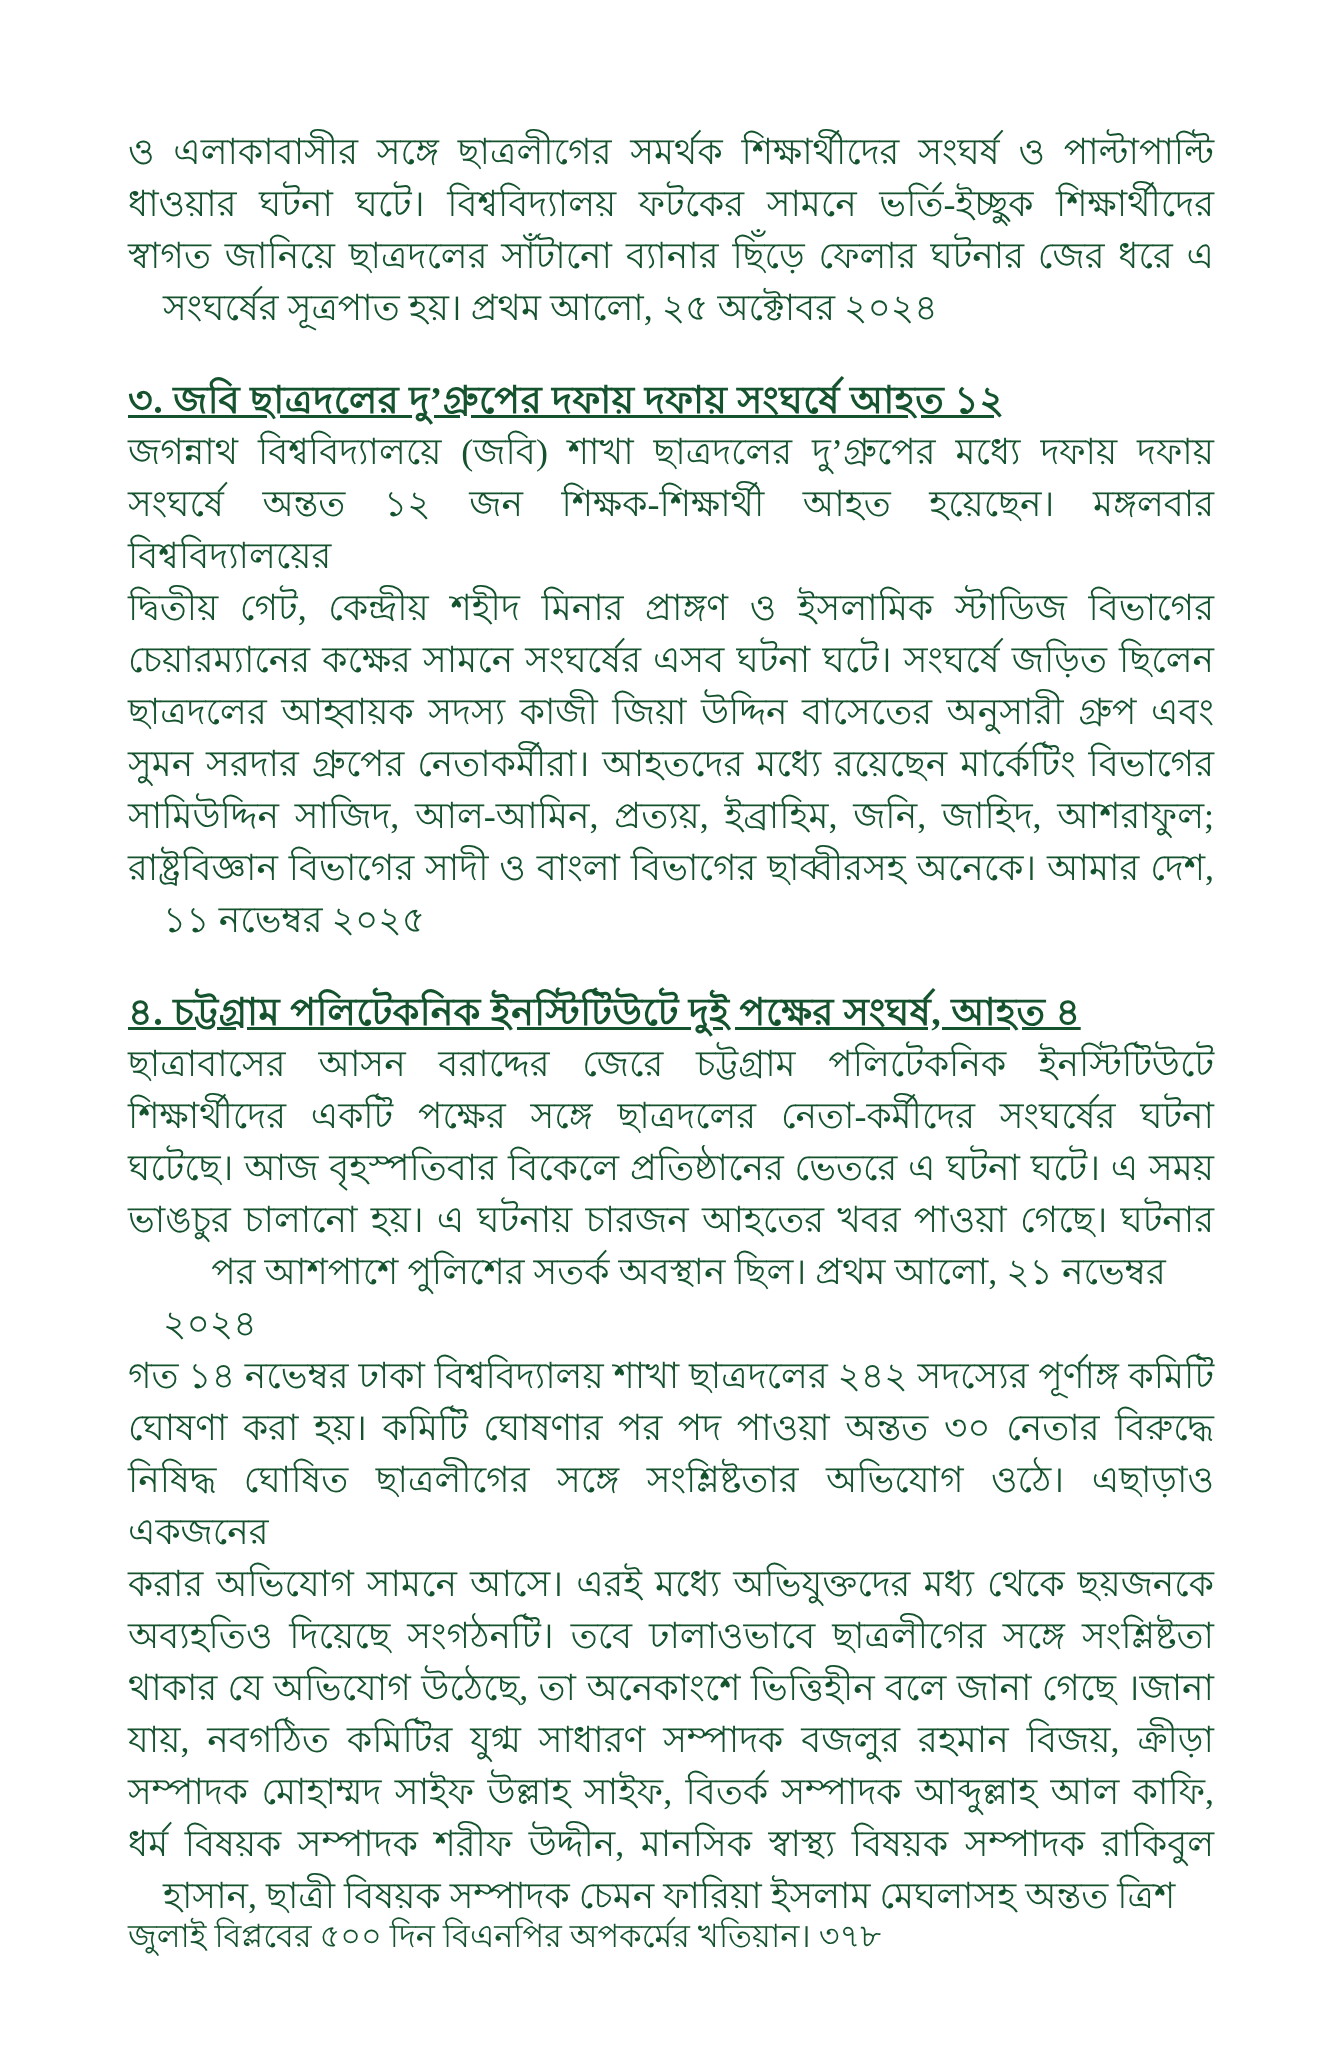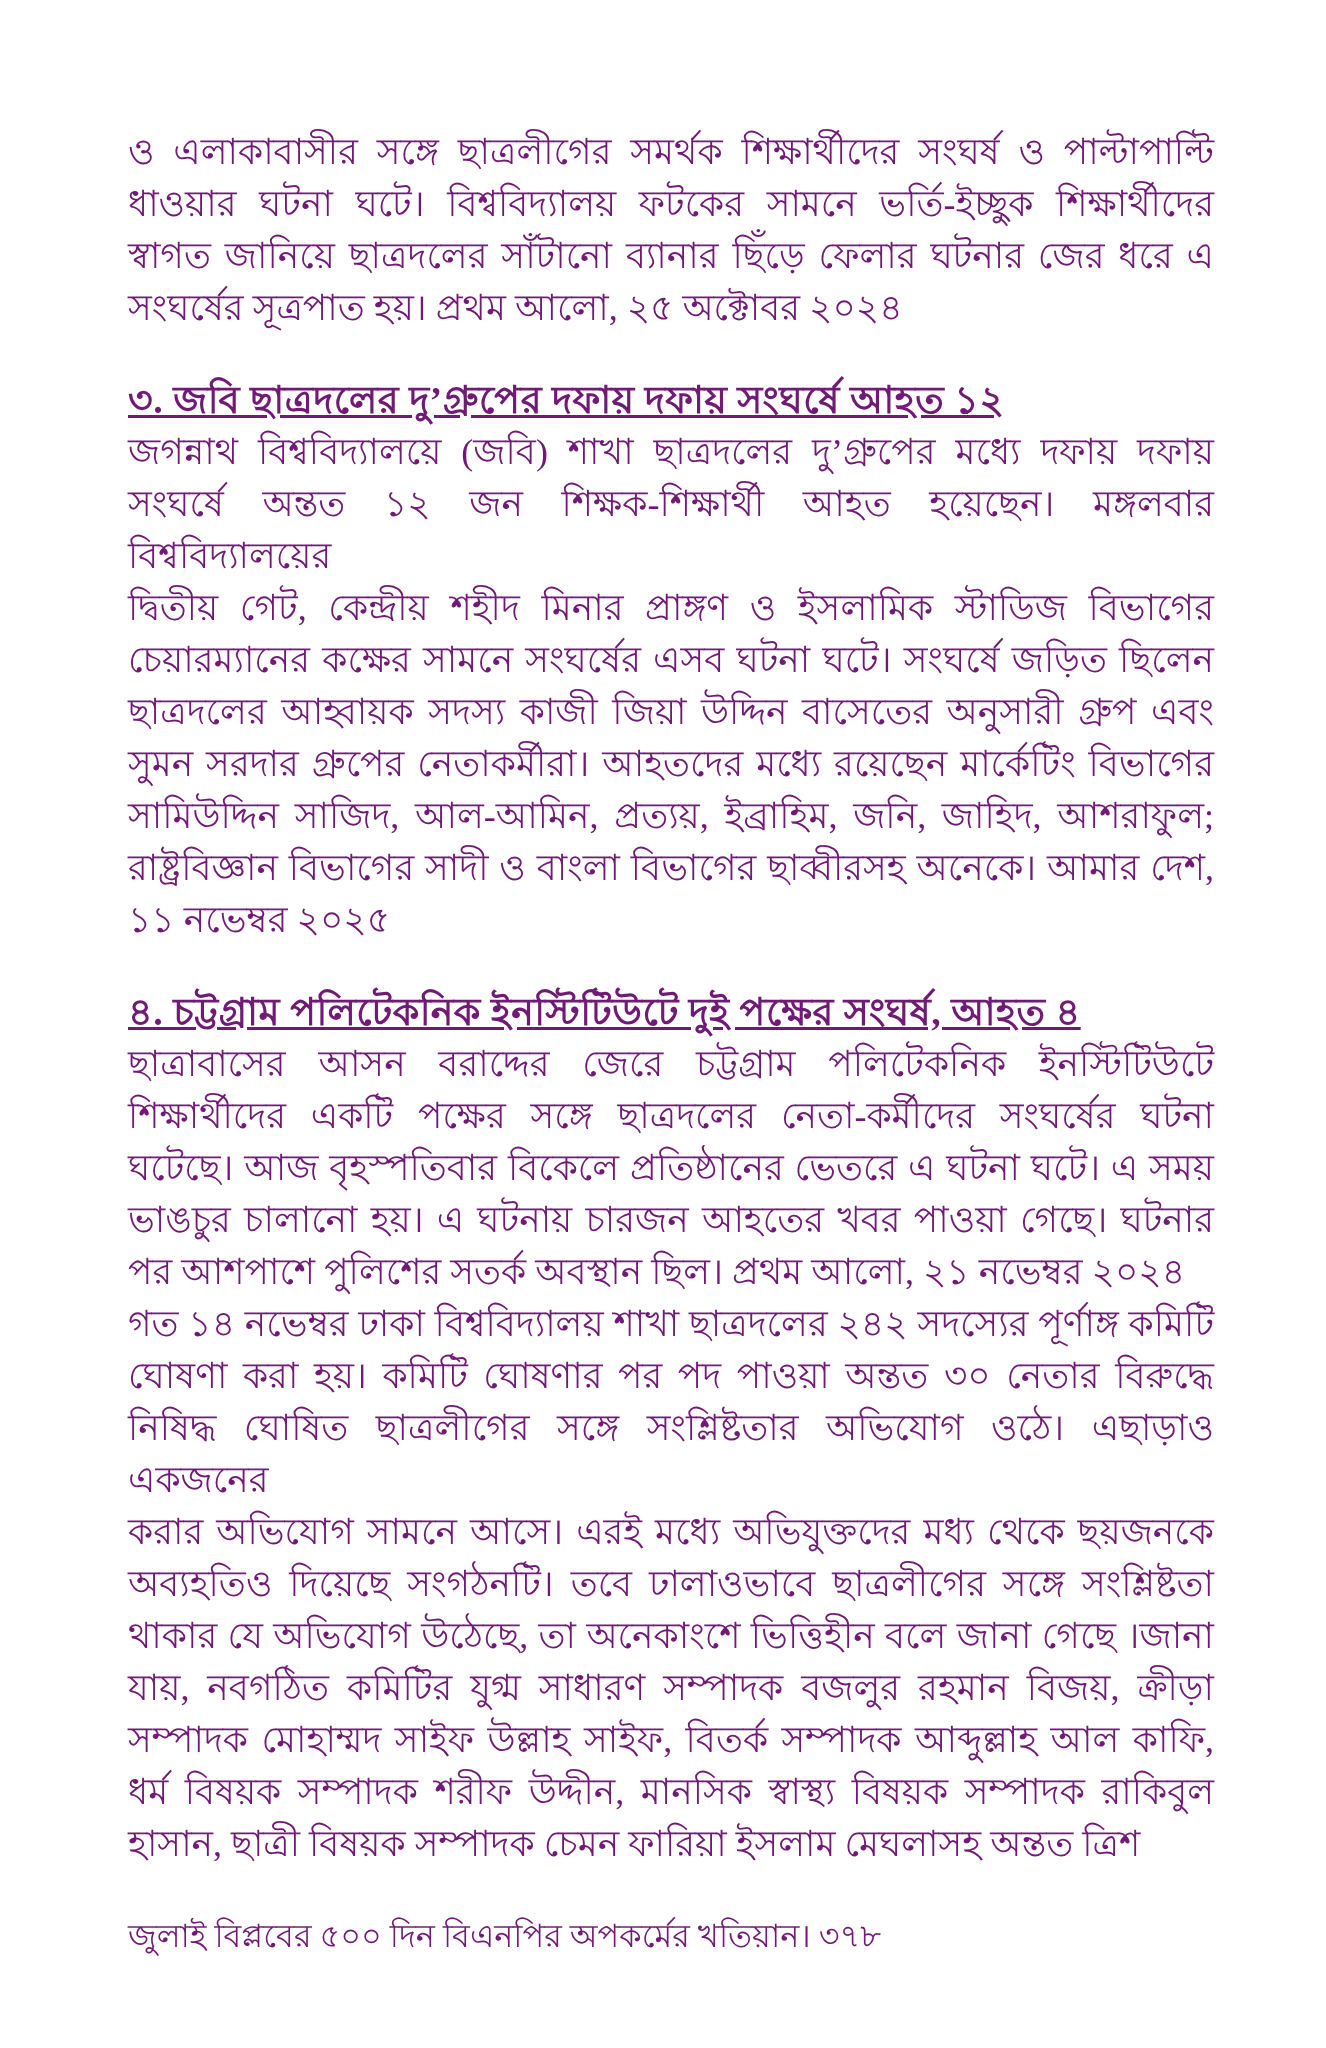--- a/index.html
+++ b/index.html
@@ -5,21 +5,21 @@
   html, body {
     margin: 0;
     padding: 0;
     background: #ffffff;
   }
   .page {
     position: relative;
     width: 1326px;
     height: 2048px;
     background: #ffffff;
-    color: #701a75;
+    color: #14532d;
     font-family: "Liberation Serif", serif;
     overflow: hidden;
   }
   .text-column {
     position: absolute;
     left: 128px;
     top: 126px;
     width: 1086px;
   }
   .paragraph {
@@ -29,20 +29,21 @@
   }
   .line {
     text-align: justify;
     text-align-last: justify;
     text-justify: inter-word;
     min-height: 52px;
   }
   .line.no-justify {
     text-align: center;
     text-align-last: left;
+    margin-left: 35px;
   }
   .heading {
     font-weight: bold;
     font-size: 38px;
     line-height: 52px;
     margin-top: 40px;
     text-align: left;
     letter-spacing: 0.5px;
     text-decoration: underline;
   }

